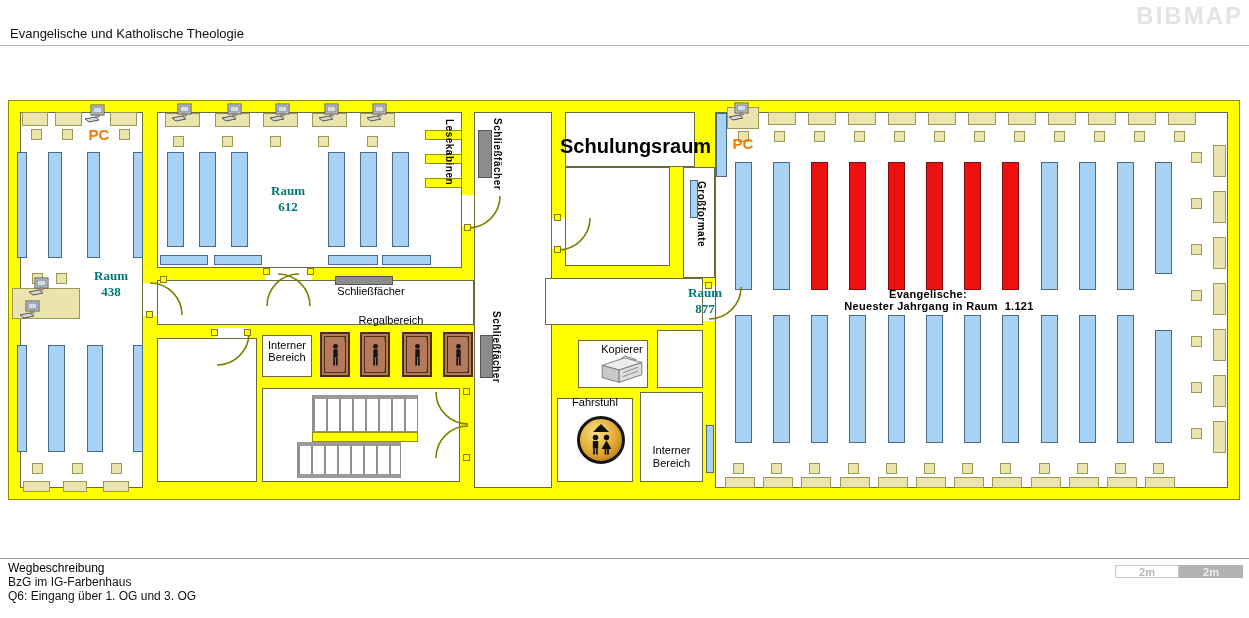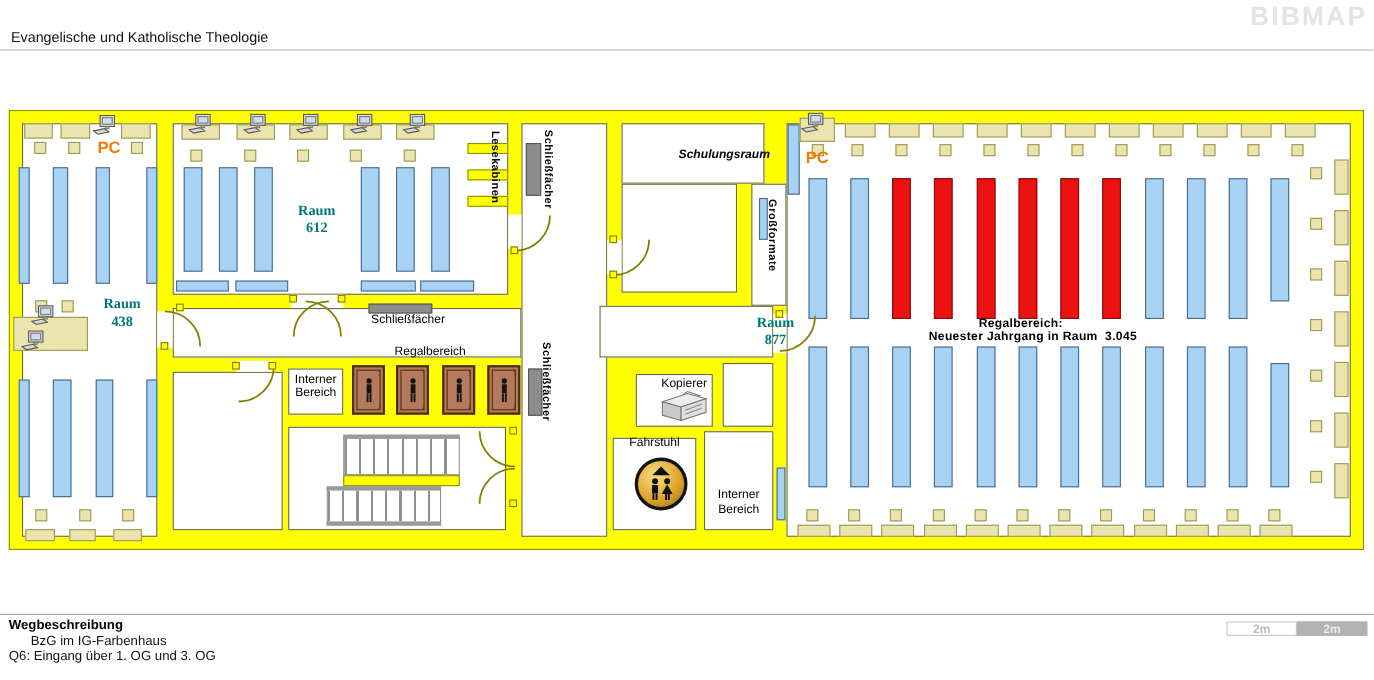--- a/index.html
+++ b/index.html
@@ -4,22 +4,22 @@
 <style>
   html,body{margin:0;padding:0;background:#fff;font-family:"Liberation Sans",sans-serif;}
   .canvas{position:relative;width:1249px;height:618px;background:#fff;overflow:hidden;}
   .canvas div{box-sizing:border-box;}
   .title{position:absolute;left:8px;top:3px;font-size:17px;font-weight:bold;color:#000;}
   .subtitle{position:absolute;left:10px;top:26px;font-size:13px;color:#111;}
   .logo{position:absolute;right:6px;top:2px;font-size:24px;font-weight:bold;color:#e4e4e4;letter-spacing:2px;}
   .topline{position:absolute;left:0;top:45px;width:1249px;border-top:1px solid #b8b8b8;}
   .notice{position:absolute;left:0;top:67px;width:1242px;text-align:right;font-size:14px;font-weight:bold;color:#dd0000;}
   .botline{position:absolute;left:0;top:558px;width:1249px;border-top:1px solid #9a9a9a;}
-  .fhead{position:absolute;left:8px;top:561px;font-size:12px;font-weight:bold;color:#000;}
-  .fline1{position:absolute;left:8px;top:575px;font-size:12px;color:#111;margin-left:20px;}
+  .fhead{position:absolute;left:8px;top:561px;font-size:12px;font-weight:normal;color:#000;}
+  .fline1{position:absolute;left:8px;top:575px;font-size:12px;color:#111;}
   .fline2{position:absolute;left:8px;top:589px;font-size:12px;color:#111;}
   .scaleL{position:absolute;left:1115px;top:565px;width:64px;height:13px;background:#fff;border:1px solid #c6c6c6;
           font-size:11px;font-weight:bold;color:#b8b8b8;text-align:center;line-height:12px;}
   .scaleR{position:absolute;left:1179px;top:565px;width:64px;height:13px;background:#b2b2b2;border:1px solid #b2b2b2;
           font-size:11px;font-weight:bold;color:#ececec;text-align:center;line-height:12px;}
   #plan{position:absolute;left:0;top:0;width:1249px;height:618px;}
   #plan > *{position:absolute;}
   .base{background:#ffff00;border:1px solid #8f8f00;}
   .room{background:#ffffff;border:1px solid #6b6b3a;}
   .gap{background:#ffffff;}
@@ -37,21 +37,21 @@
   .stairs.s2{border-bottom:4px solid #9a9a9a;}
   .gcircle{border-radius:50%;background:radial-gradient(circle at 38% 32%,#f8df86,#e0a62e 55%,#9c6a0e);
            border:3px solid #141414;display:flex;align-items:center;justify-content:center;
            font-weight:bold;font-size:19px;color:#101010;}
   .hinge{background:#ffff00;border:1px solid #7f7f00;width:7px;height:7px;}
   .doors{position:absolute;left:0;top:0;pointer-events:none;}
   .doors path{stroke:#7f7f00;stroke-width:1.6;fill:none;}
   .lbl{position:absolute;color:#000;white-space:pre;line-height:1.15;}
   .lbl.h{font-size:11px;text-align:center;}
   .lbl.z{font-size:11px;font-weight:bold;text-align:center;letter-spacing:.3px;}
-  .lbl.b{font-size:11px;font-weight:bold;text-align:right;font-style:italic;}
+  .lbl.b{font-size:20px;font-weight:bold;text-align:left;}
   .lbl.r{font-family:"Liberation Serif",serif;font-weight:bold;font-size:13px;color:#007878;text-align:center;}
   .lbl.pc{font-size:15px;font-weight:bold;color:#f57900;text-align:center;}
   .lbl.v{writing-mode:vertical-rl;font-size:10px;font-weight:bold;text-align:center;letter-spacing:.5px;width:14px;}
   .comp{width:22px;height:20px;}
 </style>
 </head>
 <body>
 
 <div class="canvas">
   <div class="subtitle">Evangelische und Katholische Theologie</div>
@@ -375,22 +375,22 @@
       <div class="lbl v" style="left: 693px; top: 177px; height: 74px;">Großformate</div>
       <div class="lbl h" style="left: 330px; top: 285px; width: 82px;">Schließfächer</div>
       <div class="lbl h" style="left: 352px; top: 314px; width: 78px;">Regalbereich</div>
       <div class="lbl h" style="left: 262px; top: 339px; width: 50px;">Interner</div>
       <div class="lbl h" style="left: 262px; top: 351px; width: 50px;">Bereich</div>
       <div class="lbl h" style="left: 592px; top: 343px; width: 60px;">Kopierer</div>
       <div class="lbl h" style="left: 559px; top: 396px; width: 72px;">Fahrstuhl</div>
       <div class="lbl h" style="left: 640px; top: 444px; width: 63px;">Interner</div>
       <div class="lbl h" style="left: 640px; top: 457px; width: 63px;">Bereich</div>
       <div class="lbl pc" style="left: 727px; top: 135px; width: 32px;">PC</div>
-      <div class="lbl z" style="left: 868px; top: 288px; width: 120px;">Regalbereich:</div>
-      <div class="lbl z" style="left: 825px; top: 300px; width: 228px;">Neuester Jahrgang in Raum  3.045</div>
+      <div class="lbl z" style="left: 868px; top: 288px; width: 120px;">Evangelische:</div>
+      <div class="lbl z" style="left: 825px; top: 300px; width: 228px;">Neuester Jahrgang in Raum  1.121</div>
     </div>
 
   <div class="botline"></div>
   <div class="fhead">Wegbeschreibung</div>
   <div class="fline1">BzG im IG-Farbenhaus</div>
   <div class="fline2">Q6: Eingang über 1. OG und 3. OG</div>
   <div class="scaleL">2m</div>
   <div class="scaleR">2m</div>
 </div>
 

